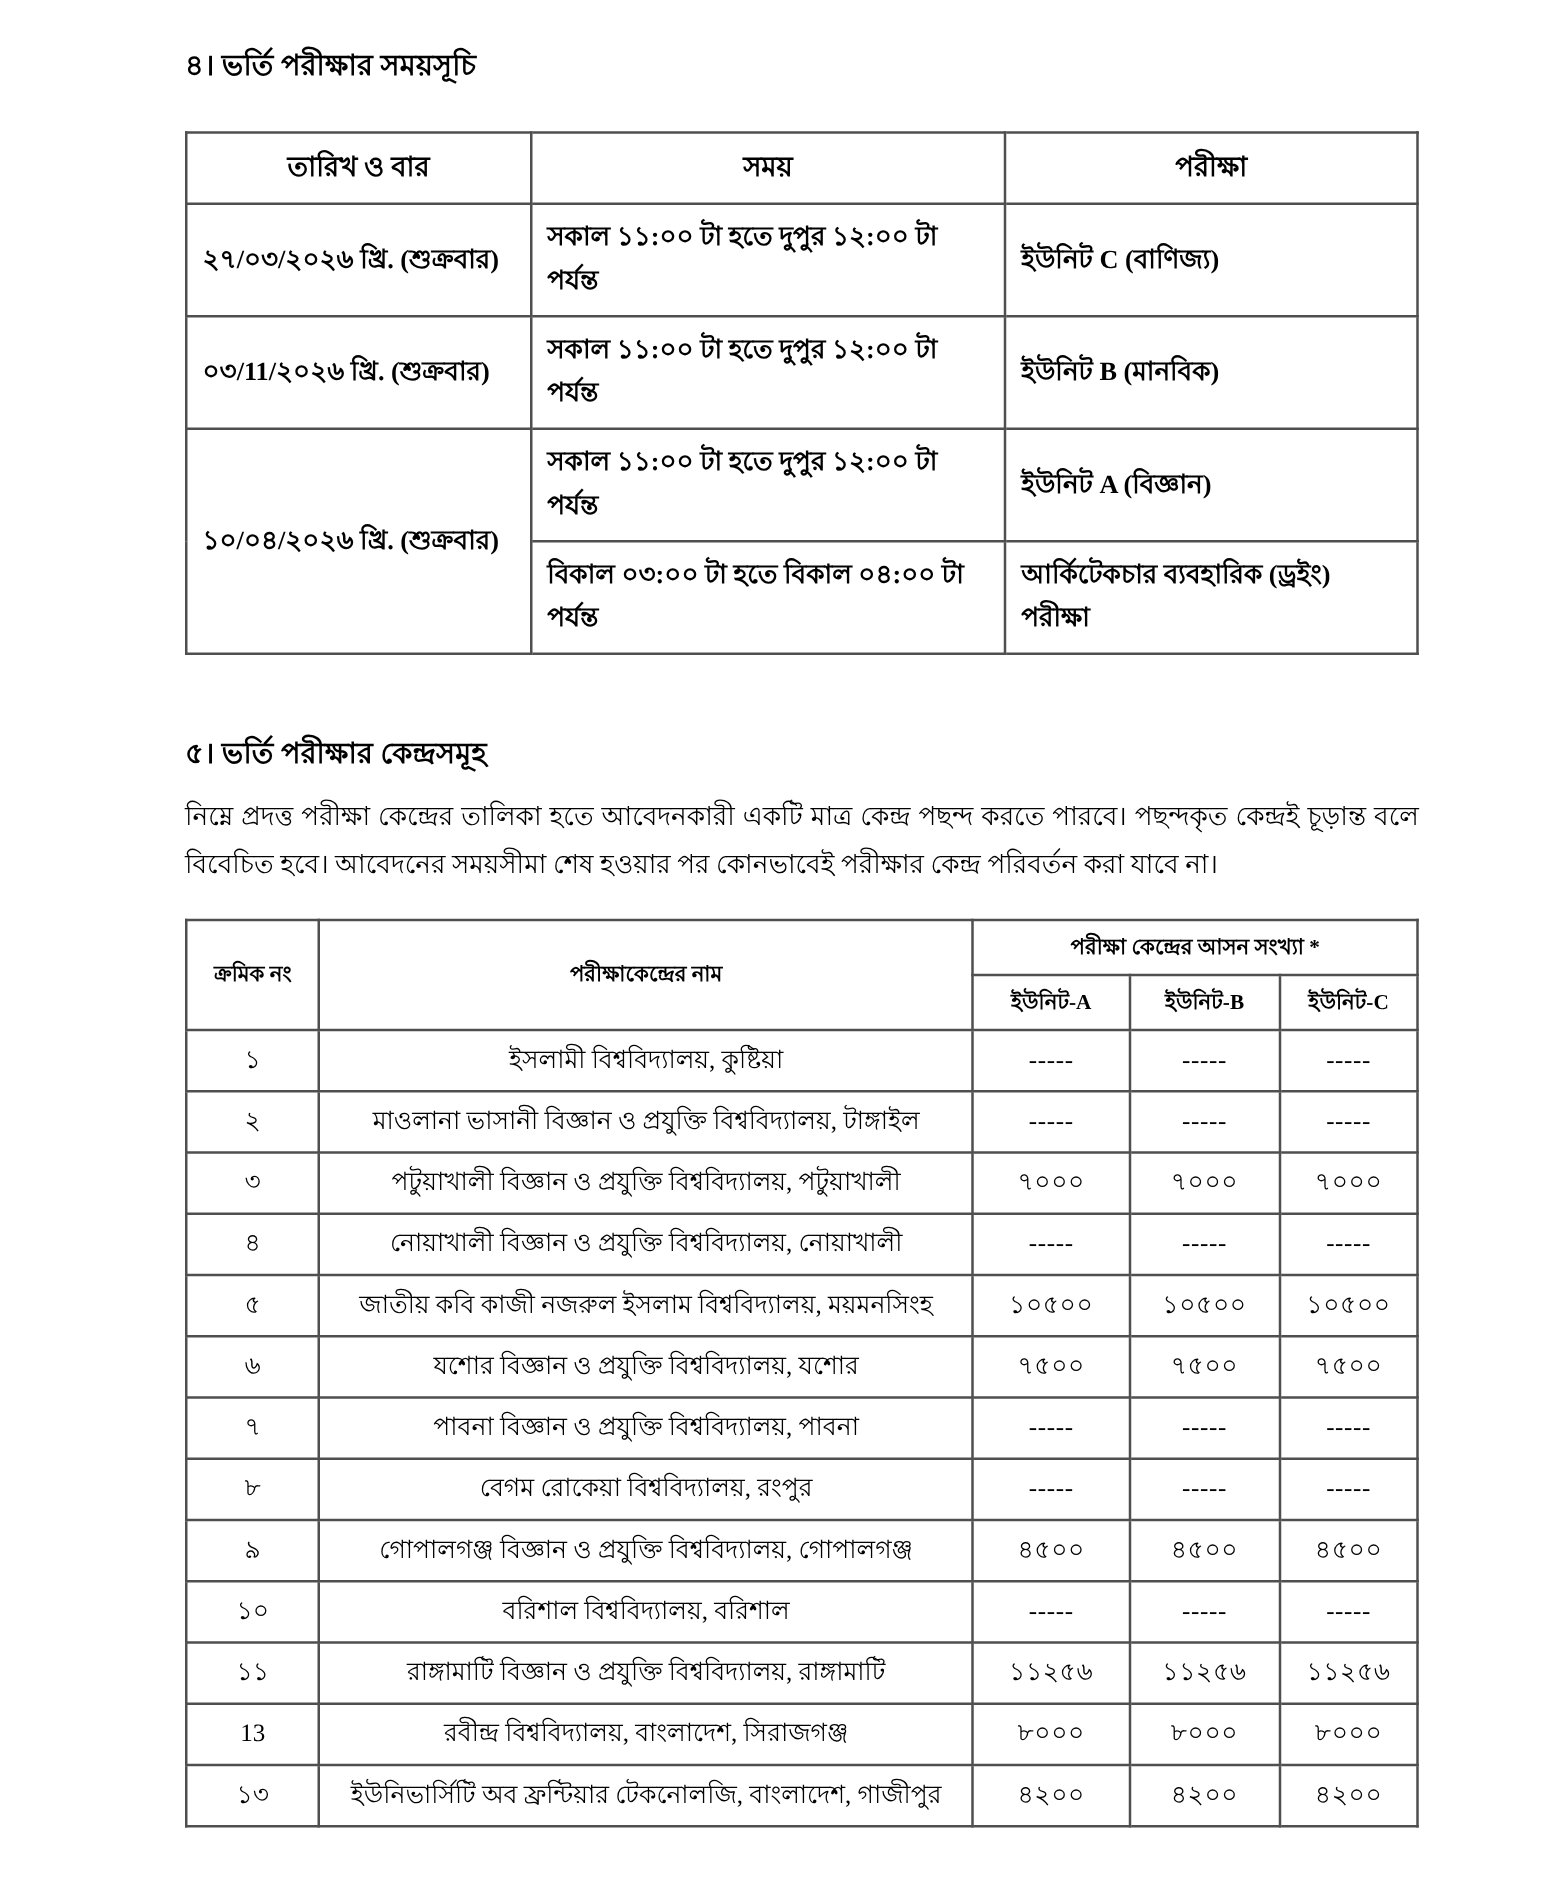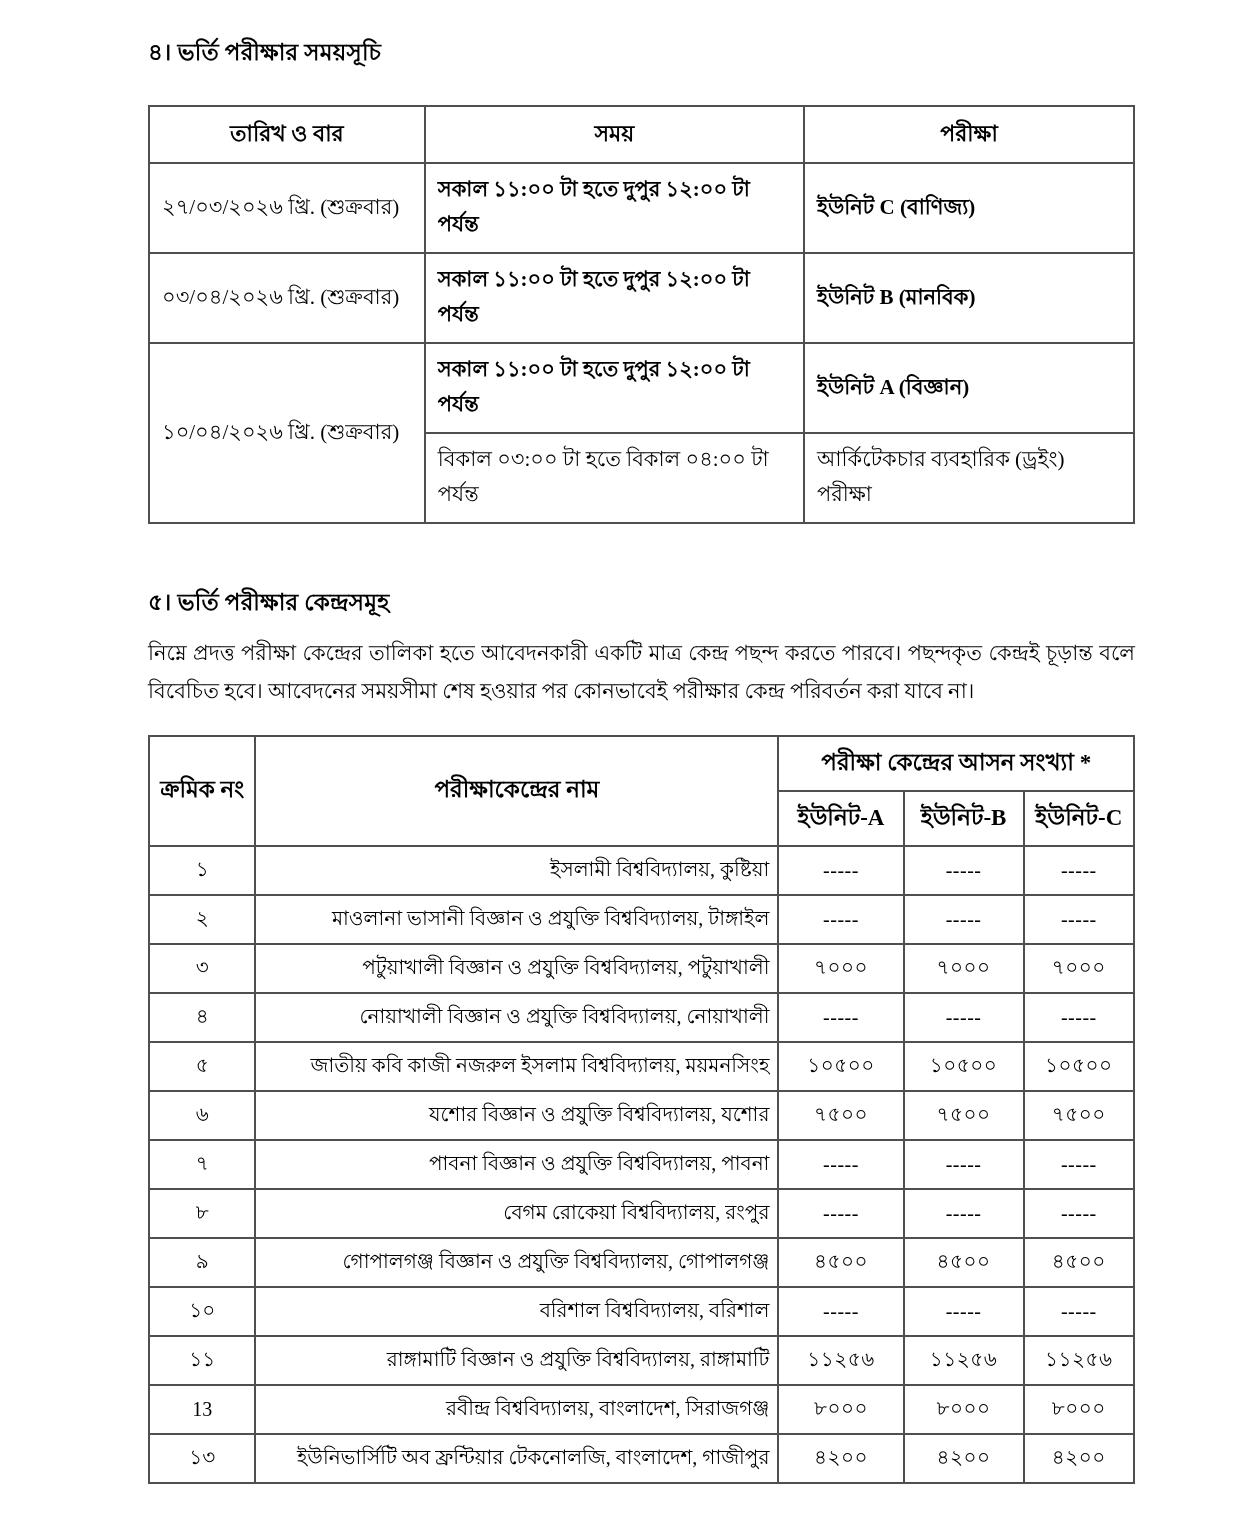--- a/index.html
+++ b/index.html
@@ -17,44 +17,44 @@
     font-size:23px;font-weight:bold;margin:16px 0 0 0;letter-spacing:.2px;
   }
   
   table{border-collapse:collapse;width:100%;table-layout:fixed;}
   table,th,td{border:2px solid #4f4f4f;}
   table{border-color:#2a2a2a;}
   th{font-weight:bold;}
   
   .schedule{margin-top:32px;}
   .schedule th{font-size:22px;padding:9px 6px;text-align:center;}
-  .schedule td{font-size:21px;padding:9px 12px;vertical-align:middle;}
+  .schedule td{font-size:21px;padding:9px 12px;vertical-align:middle;font-weight:bold;}
   .schedule col.c-date{width:28%;}
   .schedule col.c-time{width:38.5%;}
   .schedule col.c-exam{width:33.5%;}
   .schedule td.bold{font-weight:bold;}
   
   .note{
     font-size:22px;font-weight:bold;line-height:1.65;margin:30px 0 0 0;
     text-align:justify;
   }
   .intro{
     font-size:21px;line-height:1.8;margin:12px 0 0 0;text-align:justify;
   }
   
   .centers{margin-top:24px;}
-  .centers th{font-size:23px;padding:7px 6px;text-align:center;}
+  .centers th{font-size:17px;padding:7px 6px;text-align:center;}
   .centers td{font-size:20px;padding:7px 8px;vertical-align:middle;}
   .centers col.c-serial{width:10.8%;}
   .centers col.c-name{width:53.1%;}
   .centers col.c-ua{width:12.7%;}
   .centers col.c-ub{width:12.2%;}
   .centers col.c-uc{width:11.2%;}
   .centers td.serial{text-align:center;}
-  .centers td.name{text-align:right;padding-left:8px;}
+  .centers td.name{text-align:center;padding-left:8px;}
   .centers td.num{text-align:center;letter-spacing:.5px;}
 </style>
 </head>
 <body>
 
 <div class="page">
 
   <h2 class="sec-heading">৪। ভর্তি পরীক্ষার সময়সূচি</h2>
 
   <table class="schedule">
@@ -70,21 +70,21 @@
         <th>পরীক্ষা</th>
       </tr>
     </thead>
     <tbody>
       <tr>
         <td>২৭/০৩/২০২৬ খ্রি. (শুক্রবার)</td>
         <td class="bold">সকাল ১১:০০ টা হতে দুপুর ১২:০০ টা পর্যন্ত</td>
         <td class="bold">ইউনিট C (বাণিজ্য)</td>
       </tr>
       <tr>
-        <td>০৩/০৪/২০২৬ খ্রি. (শুক্রবার)</td>
+        <td>০৩/11/২০২৬ খ্রি. (শুক্রবার)</td>
         <td class="bold">সকাল ১১:০০ টা হতে দুপুর ১২:০০ টা পর্যন্ত</td>
         <td class="bold">ইউনিট B (মানবিক)</td>
       </tr>
       <tr>
         <td rowspan="2">১০/০৪/২০২৬ খ্রি. (শুক্রবার)</td>
         <td class="bold">সকাল ১১:০০ টা হতে দুপুর ১২:০০ টা পর্যন্ত</td>
         <td class="bold">ইউনিট A (বিজ্ঞান)</td>
       </tr>
       <tr>
         <td>বিকাল ০৩:০০ টা হতে বিকাল ০৪:০০ টা পর্যন্ত</td>

